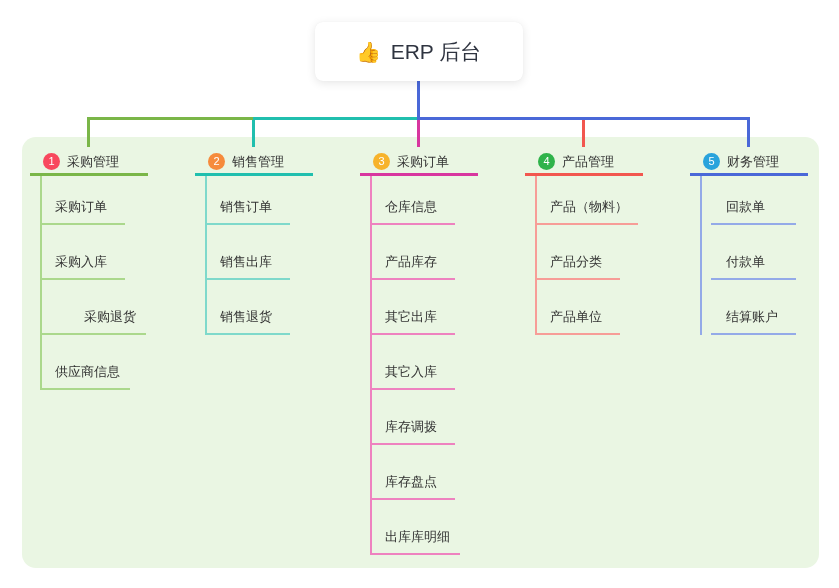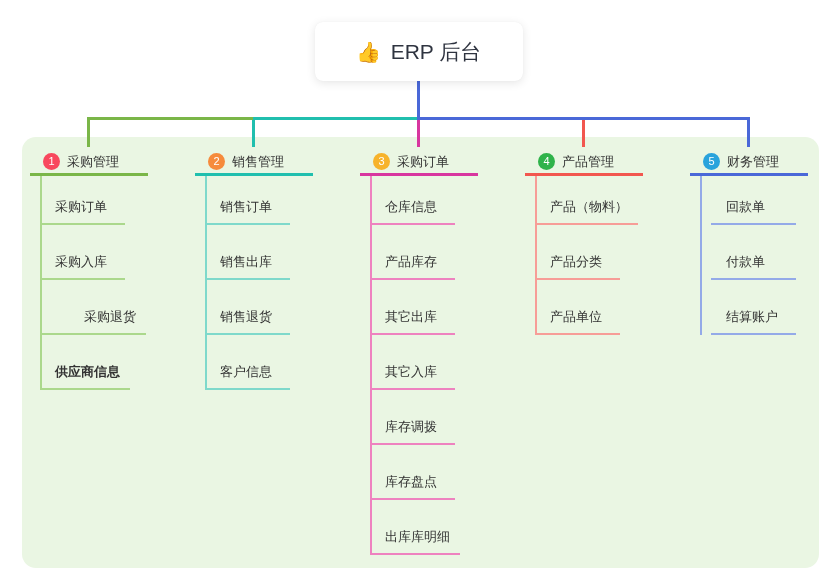--- a/index.html
+++ b/index.html
@@ -85,41 +85,38 @@
           <div class="sub-item">
             <div class="sub-label" style="border-bottom-color: rgb(171, 216, 140); margin-top: 32px;">采购订单</div>
           </div>
           <div class="sub-item">
             <div class="sub-label" style="border-bottom-color: rgb(171, 216, 140);">采购入库</div>
           </div>
           <div class="sub-item">
             <div class="sub-label" style="border-bottom-color: rgb(171, 216, 140); padding-left: 44px;">采购退货</div>
           </div>
           <div class="sub-item">
-            <div class="sub-label" style="border-bottom-color: rgb(171, 216, 140); font-weight: bold;">供应商信息</div>
+            <div class="sub-label" style="border-bottom-color: rgb(171, 216, 140);">供应商信息</div>
           </div>
         </div>
       </div>
       <div class="branch" style="left: 195px;">
         <div class="branch-header" style="border-bottom-color: rgb(32, 191, 174);">
           <span class="badge" style="background: rgb(246, 139, 60);">2</span>
           <span class="branch-label">销售管理</span>
         </div>
         <div class="branch-items" style="border-left-color: rgb(127, 217, 203);">
           <div class="sub-item">
             <div class="sub-label" style="border-bottom-color: rgb(127, 217, 203);">销售订单</div>
           </div>
           <div class="sub-item">
             <div class="sub-label" style="border-bottom-color: rgb(127, 217, 203);">销售出库</div>
           </div>
           <div class="sub-item">
             <div class="sub-label" style="border-bottom-color: rgb(127, 217, 203);">销售退货</div>
-          </div>
-          <div class="sub-item">
-            <div class="sub-label" style="border-bottom-color: rgb(127, 217, 203);">客户信息</div>
           </div>
         </div>
       </div>
       <div class="branch" style="left: 360px;">
         <div class="branch-header" style="border-bottom-color: rgb(216, 54, 159);">
           <span class="badge" style="background: rgb(247, 179, 43);">3</span>
           <span class="branch-label">采购订单</span>
         </div>
         <div class="branch-items" style="border-left-color: rgb(238, 130, 191);">
           <div class="sub-item">

